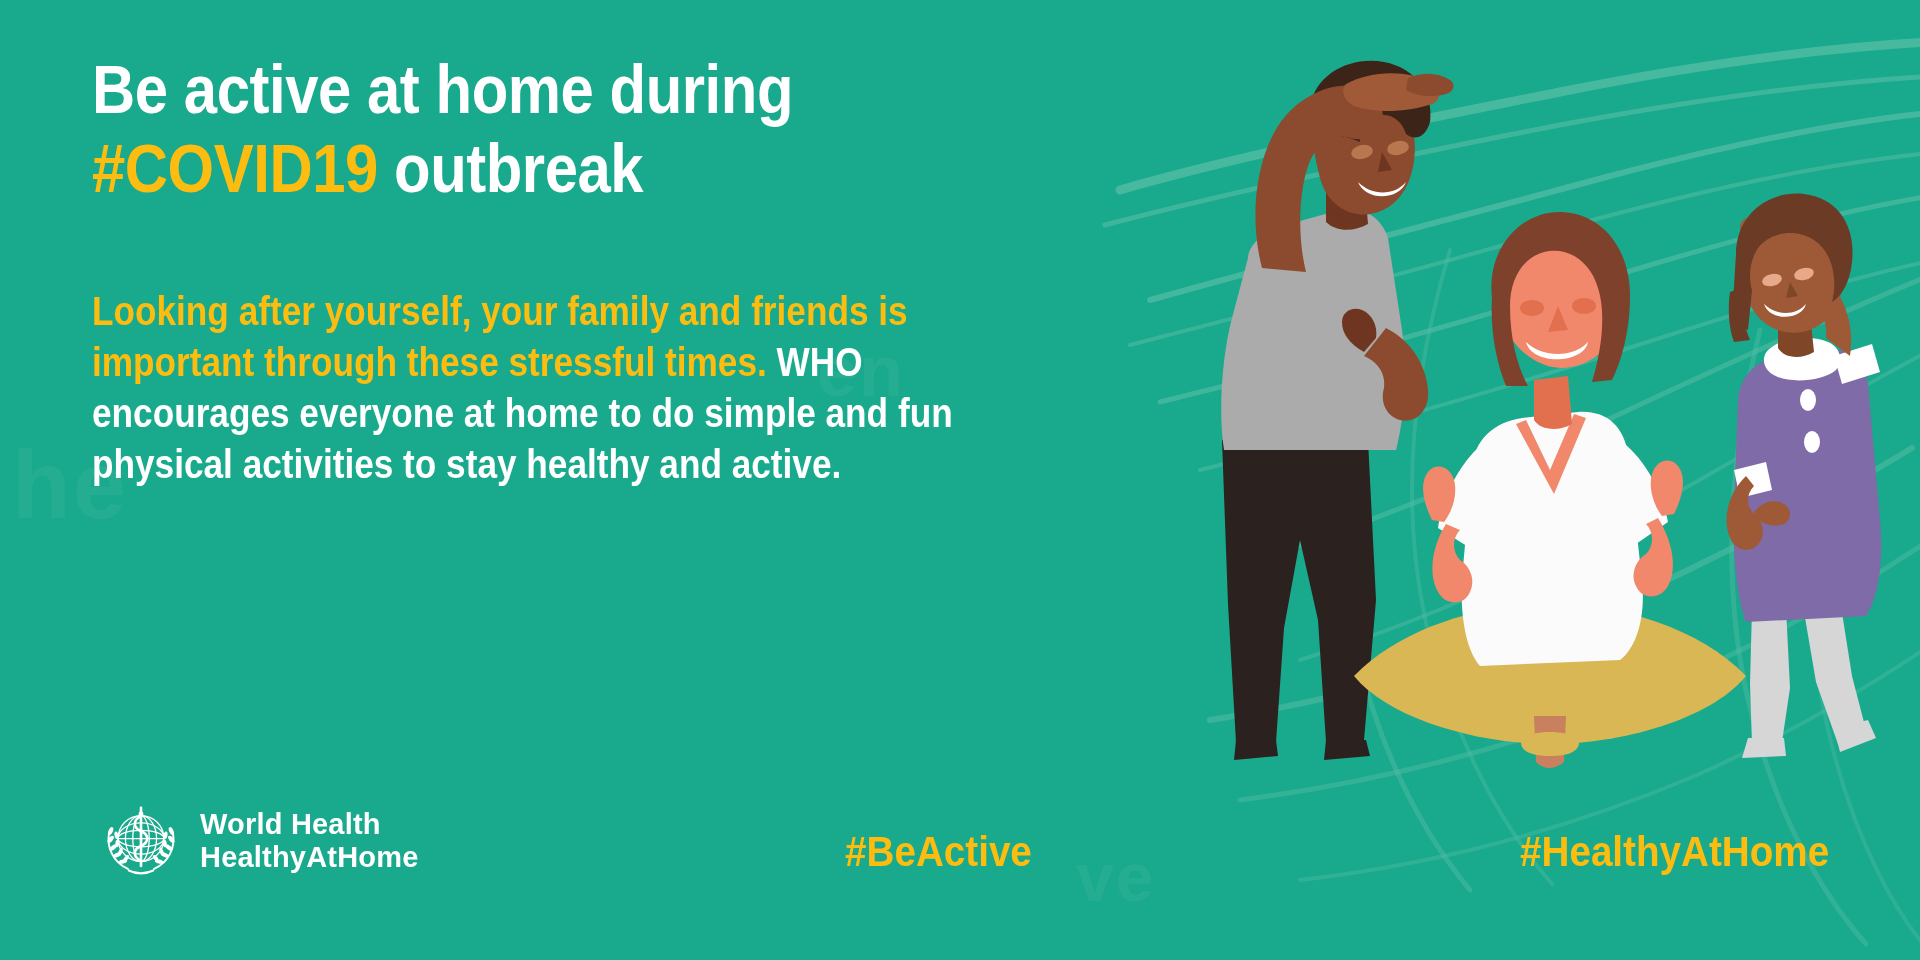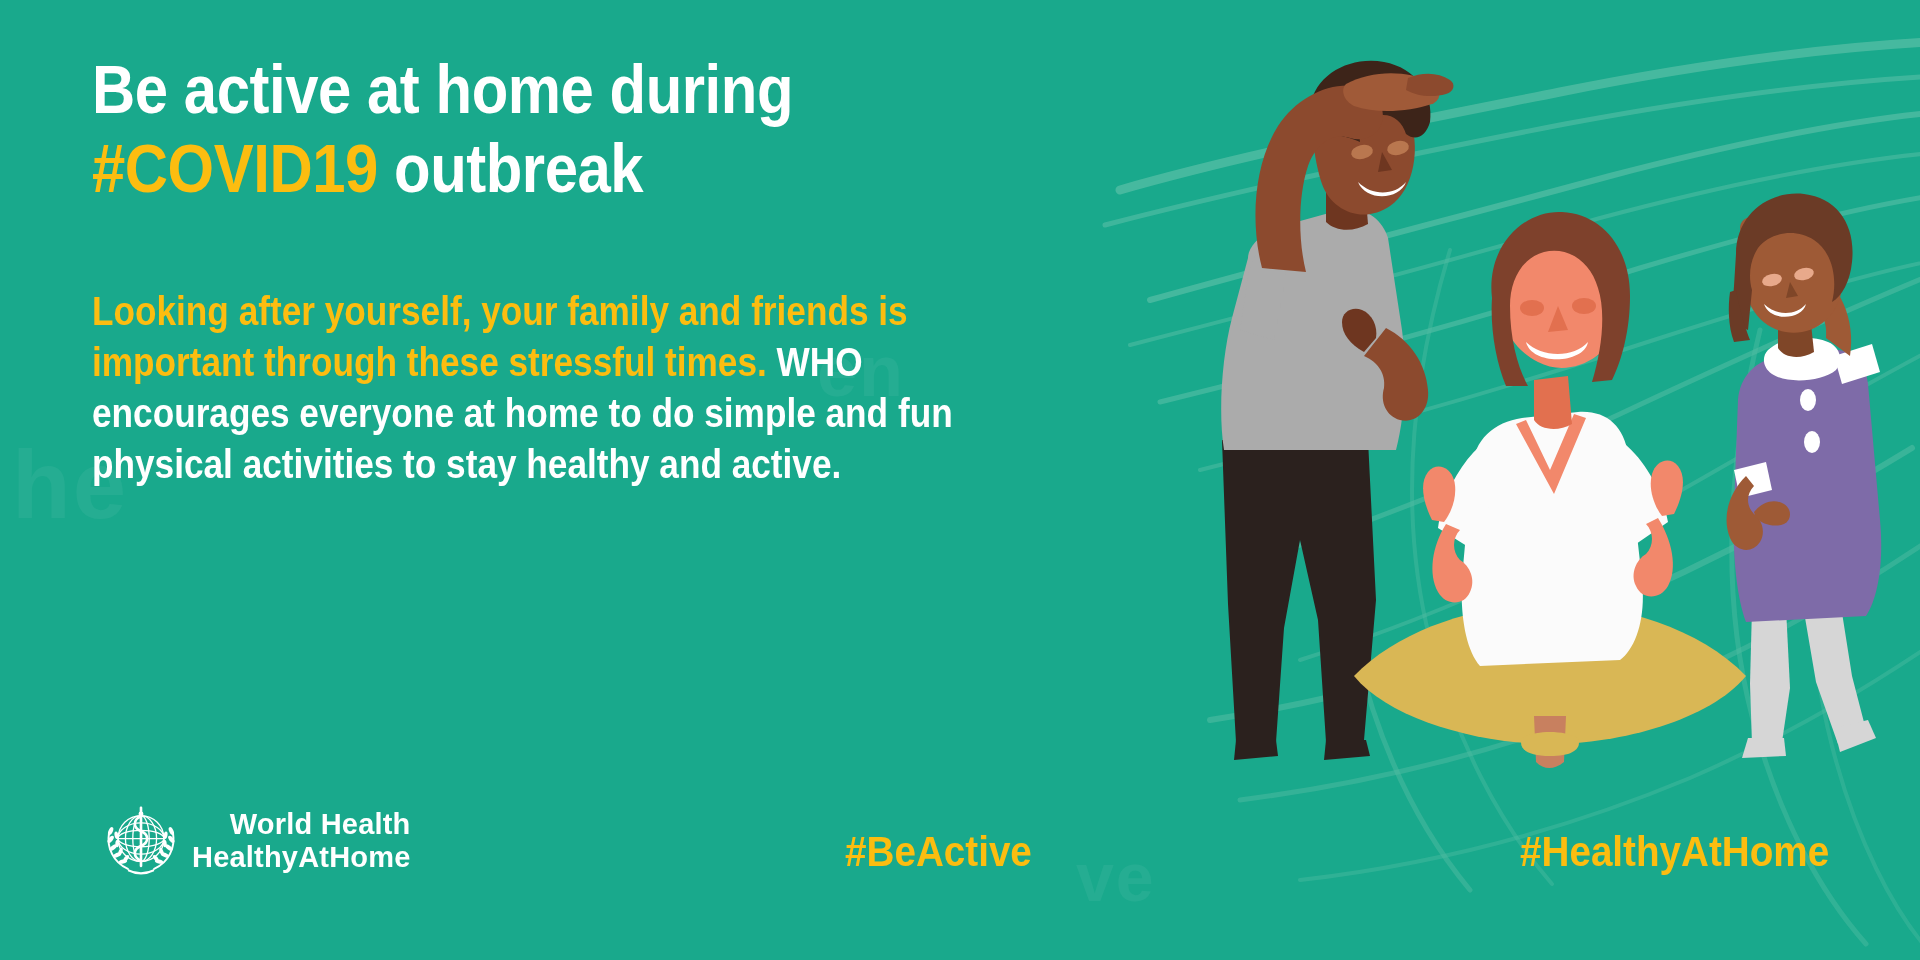--- a/index.html
+++ b/index.html
@@ -72,22 +72,21 @@
     transform-origin:left top;
   }
   .body-copy .lead { color:#FCBD10; }
 
   
   .who-logo-block {
     position:absolute;
     left:100px; top:800px;
     display:flex;
     align-items:center;
-    gap:10px;
-    text-align:right;
+    gap:18px;
   }
   .who-mark { width:82px; height:82px; display:block; }
   .who-wordmark {
     font-family:"Liberation Sans", sans-serif;
     font-weight:700;
     font-size:29px;
     line-height:1.14;
     color:#FFFFFF;
     letter-spacing:0.2px;
   }

